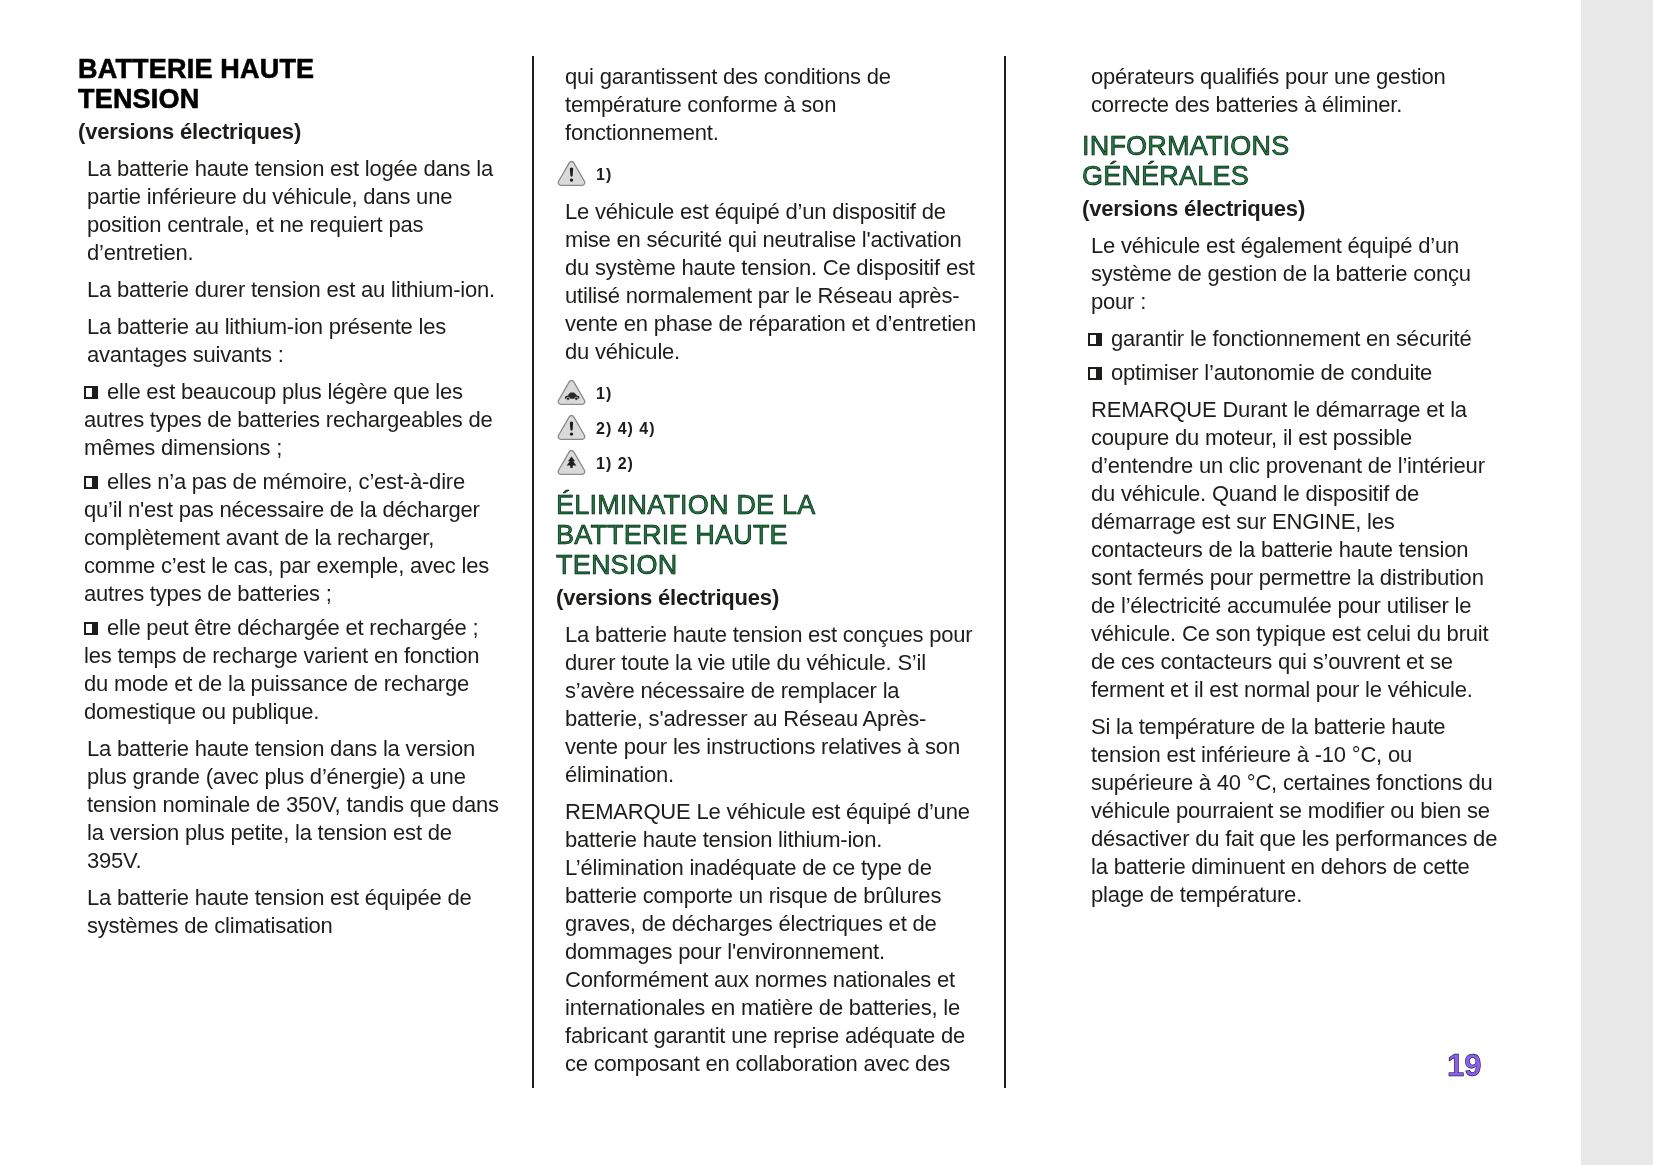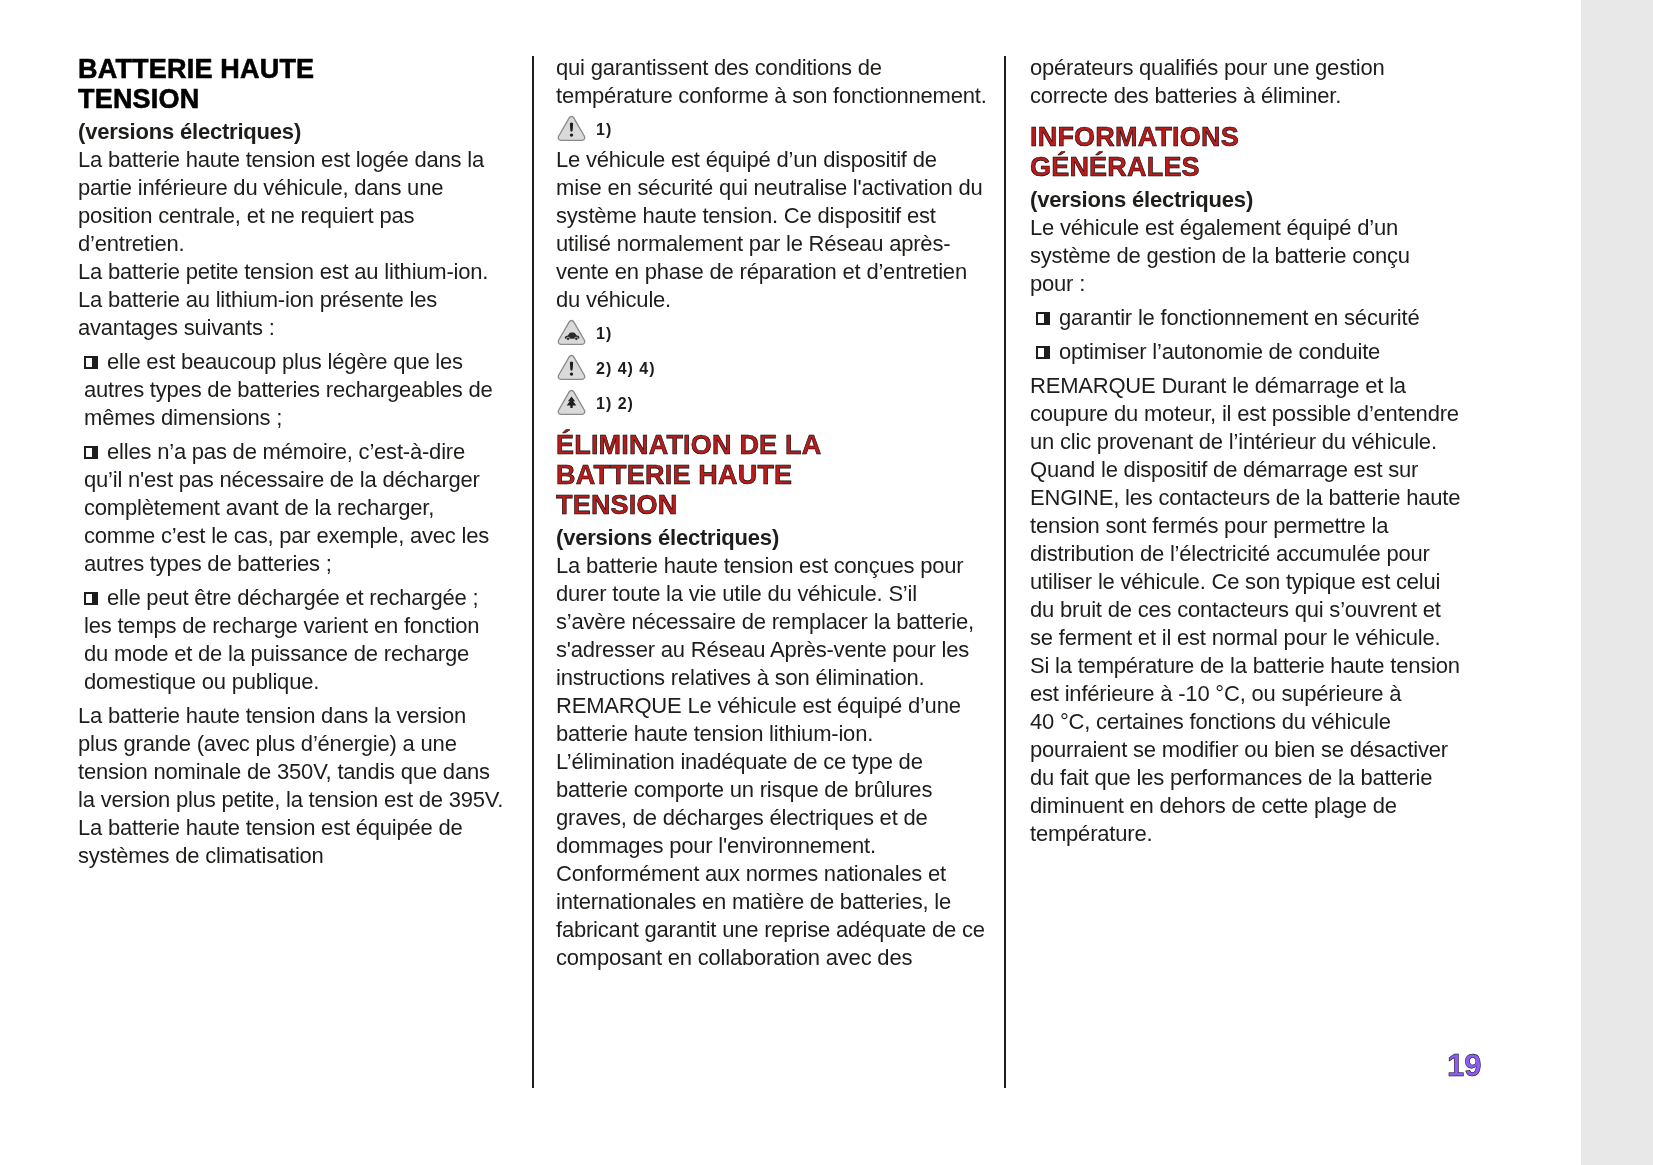--- a/index.html
+++ b/index.html
@@ -11,34 +11,34 @@
     color:#1d1d1b;
     overflow:hidden;
   }
   .col{
     position:absolute;top:54px;
     font-size:22px;line-height:28px;
     letter-spacing:-0.2px;
   }
   .col1{left:78px;width:430px;}
   .col2{left:556px;width:432px;}
-  .col3{left:1030px;width:436px;}
+  .col3{left:1082px;width:436px;}
   .h1{
     font-size:27px;line-height:30px;font-weight:800;color:#000;
     letter-spacing:0.2px;white-space:pre-line;
     -webkit-text-stroke:0.6px #000;
     margin:0 0 4px 0;
   }
   .h2{
-    font-size:27px;line-height:30px;font-weight:700;color:#b91c1c;
+    font-size:27px;line-height:30px;font-weight:400;color:#15803d;
     letter-spacing:0.2px;white-space:pre-line;
     -webkit-text-stroke:0.6px #000;
     margin:12px 0 4px 0;
   }
-  .p{margin:0;}
+  .p{margin:9px;}
   .sub{margin:0;font-weight:bold;}
   .bullet{margin:6px;}
   .sq{
     display:inline-block;
     width:14px;height:13px;
     box-sizing:border-box;
     border:2px solid #1d1d1b;
     border-right-width:6px;
     margin-right:9px;
     position:relative;top:0px;
@@ -67,21 +67,21 @@
 </head>
 <body>
 
 <div class="page">
 
   <div class="col col1">
     <h1 class="h1">BATTERIE HAUTE
 TENSION</h1>
     <p class="sub">(versions électriques)</p>
     <p class="p">La batterie haute tension est logée dans la partie inférieure du véhicule, dans une position centrale, et ne requiert pas d’entretien.</p>
-    <p class="p">La batterie petite tension est au lithium-ion.</p>
+    <p class="p">La batterie durer tension est au lithium-ion.</p>
     <p class="p">La batterie au lithium-ion présente les avantages suivants&nbsp;:</p>
     <p class="bullet"><span class="sq"></span><span>elle est beaucoup plus légère que les autres types de batteries rechargeables de mêmes dimensions&nbsp;;</span></p>
     <p class="bullet"><span class="sq"></span><span>elles n’a pas de mémoire, c’est-à-dire qu’il n'est pas nécessaire de la décharger complètement avant de la recharger, comme c’est le cas, par exemple, avec les autres types de batteries&nbsp;;</span></p>
     <p class="bullet"><span class="sq"></span><span>elle peut être déchargée et rechargée&nbsp;; les temps de recharge varient en fonction du mode et de la puissance de recharge domestique ou publique.</span></p>
     <p class="p">La batterie haute tension dans la version plus grande (avec plus d’énergie) a une tension nominale de 350V, tandis que dans la version plus petite, la tension est de 395V.</p>
     <p class="p">La batterie haute tension est équipée de systèmes de climatisation</p>
   </div>
 
   <div class="divider div1"></div>
 

